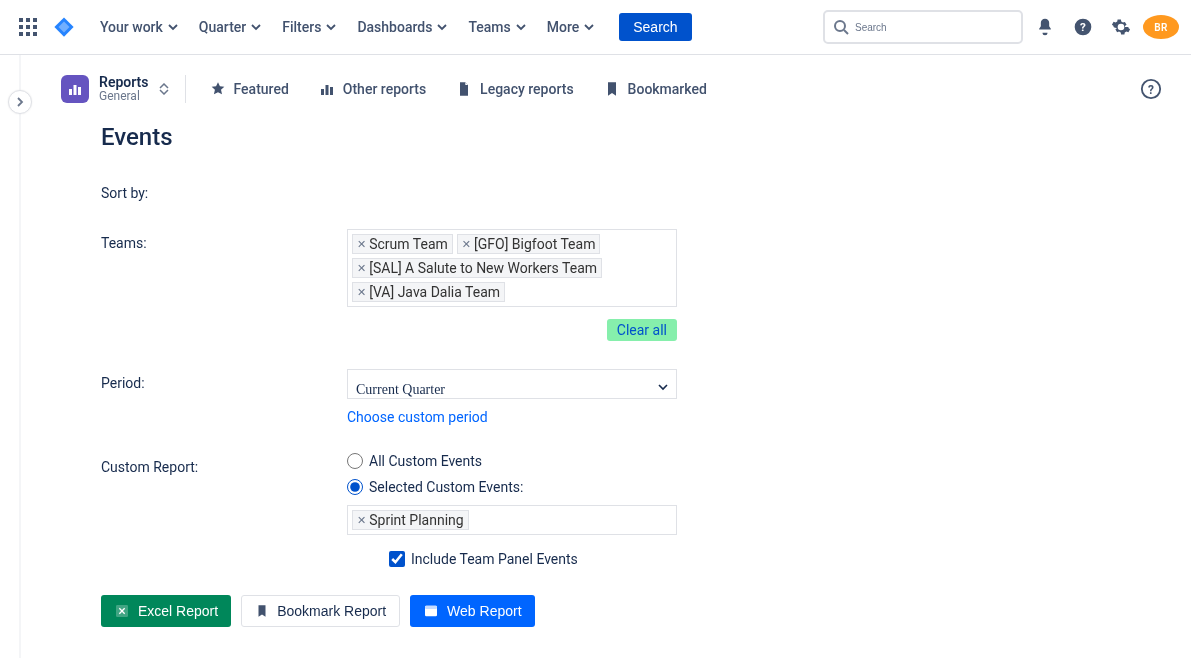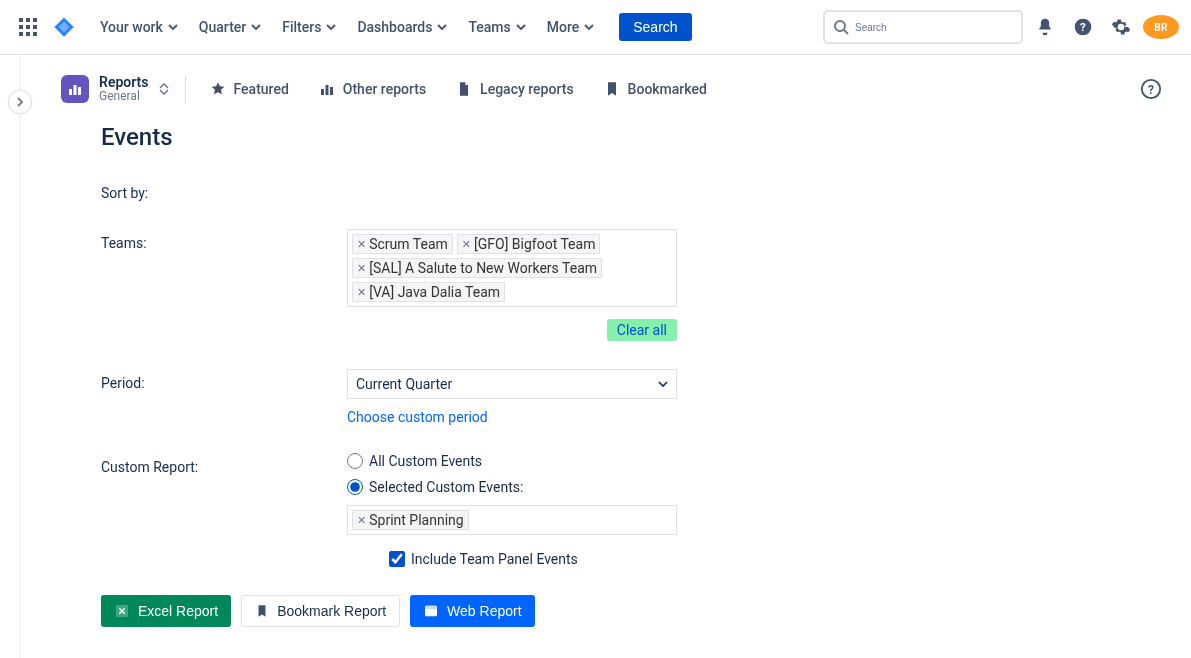--- a/index.html
+++ b/index.html
@@ -195,27 +195,27 @@
     font-size:14px;
     margin-top: 12px;
     float:right;
     cursor:pointer;
   }
 
   .select {
     width:100%;
     height:30px;
     border:1px solid #dfe1e6;
-    padding: 4px 8px;
+    padding: 12px 8px;
     font-size:14px;
     display:flex;
-    align-items:center;
     justify-content:space-between;
     cursor:pointer;
     color:#172b4d;
+    font-family:Liberation Serif, serif;
   }
   .link {
     color:#0065ff; cursor:pointer;
     font-size:14px;
     display:inline-block;
     margin-top:10px;
   }
 
   .radio-row {
     display:flex; align-items:center; gap:6px;

